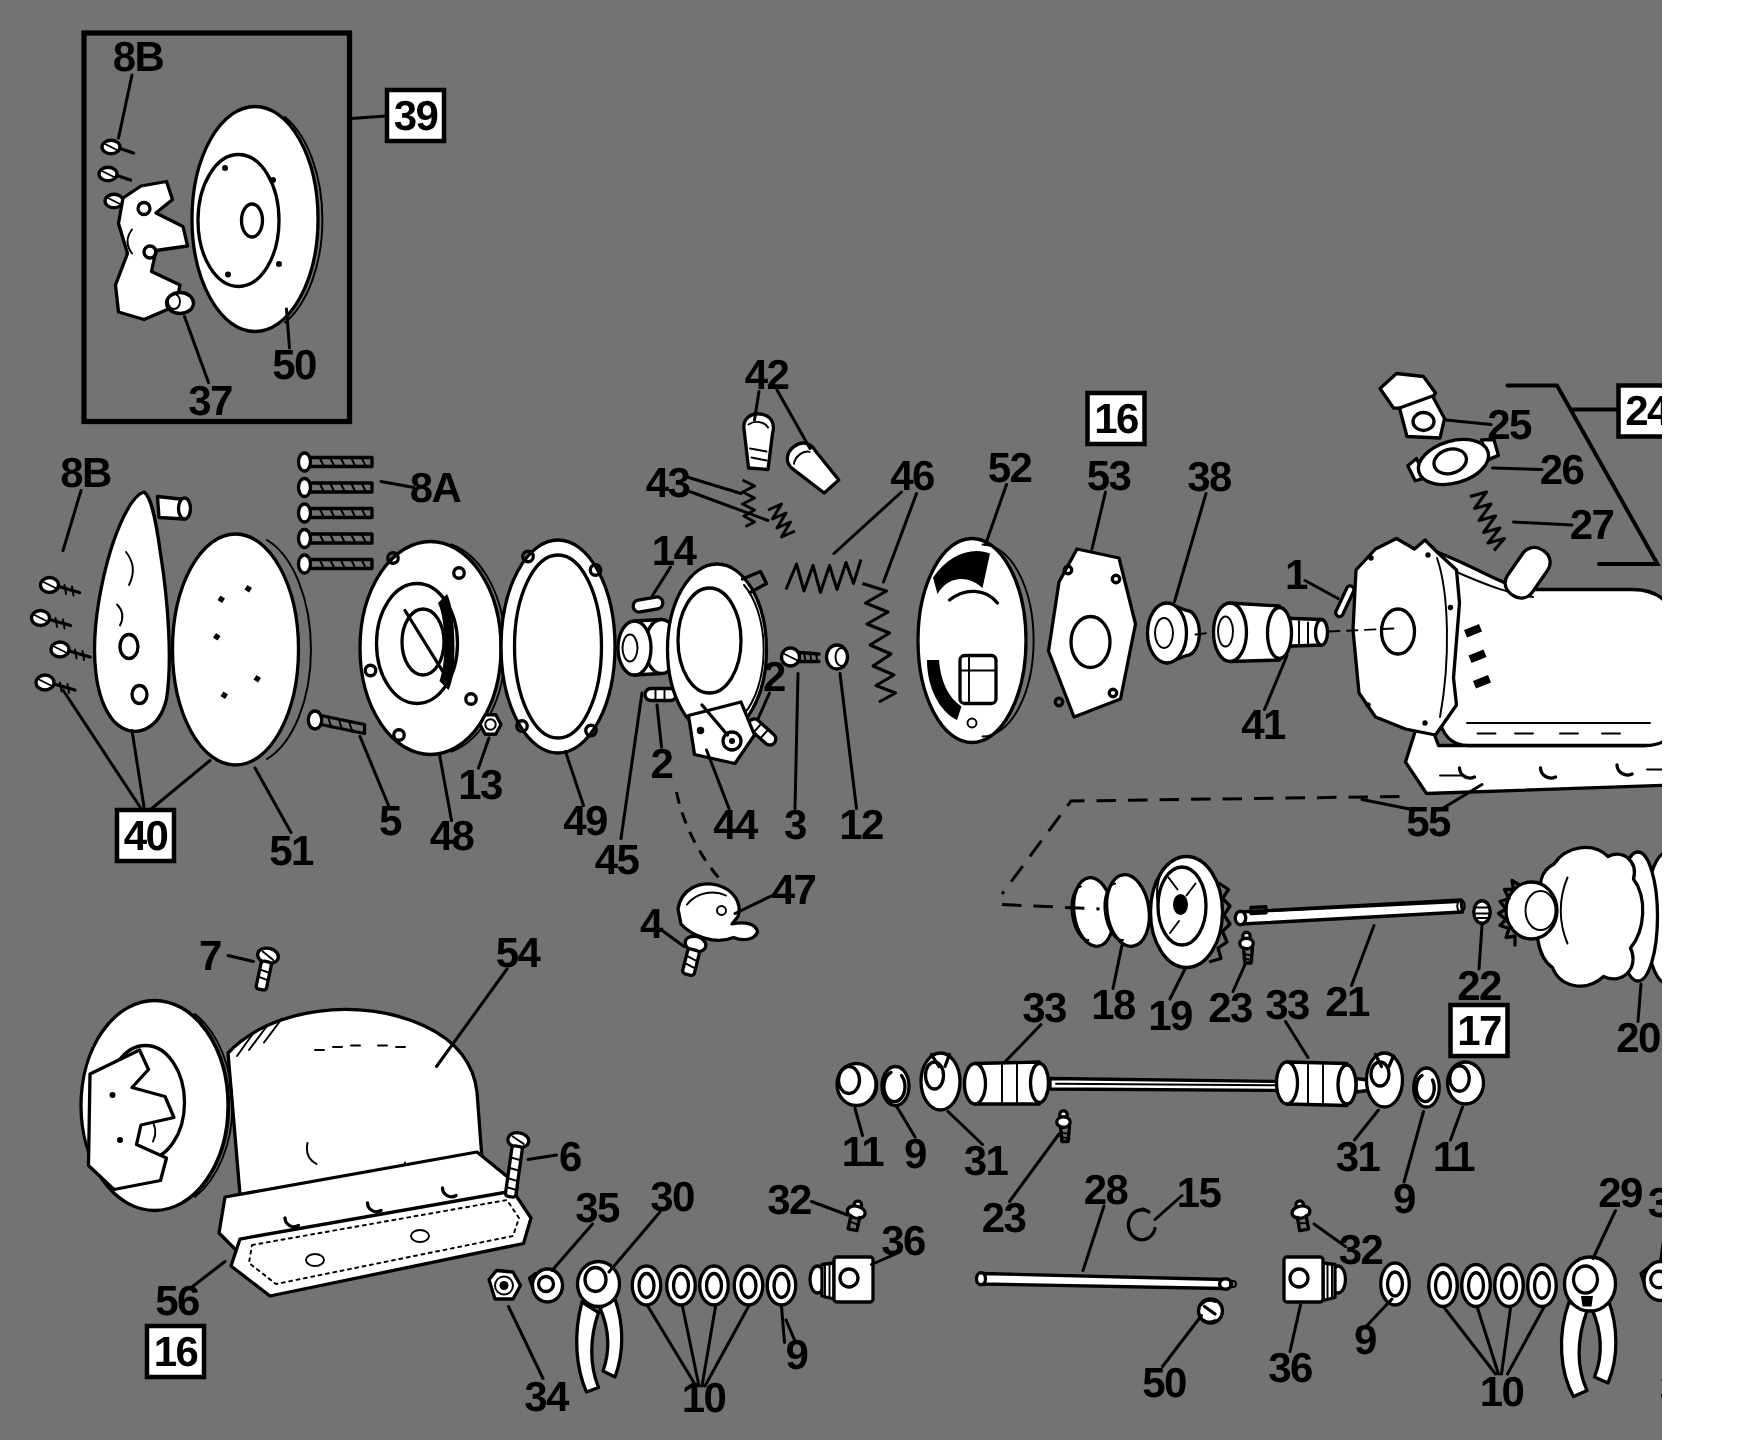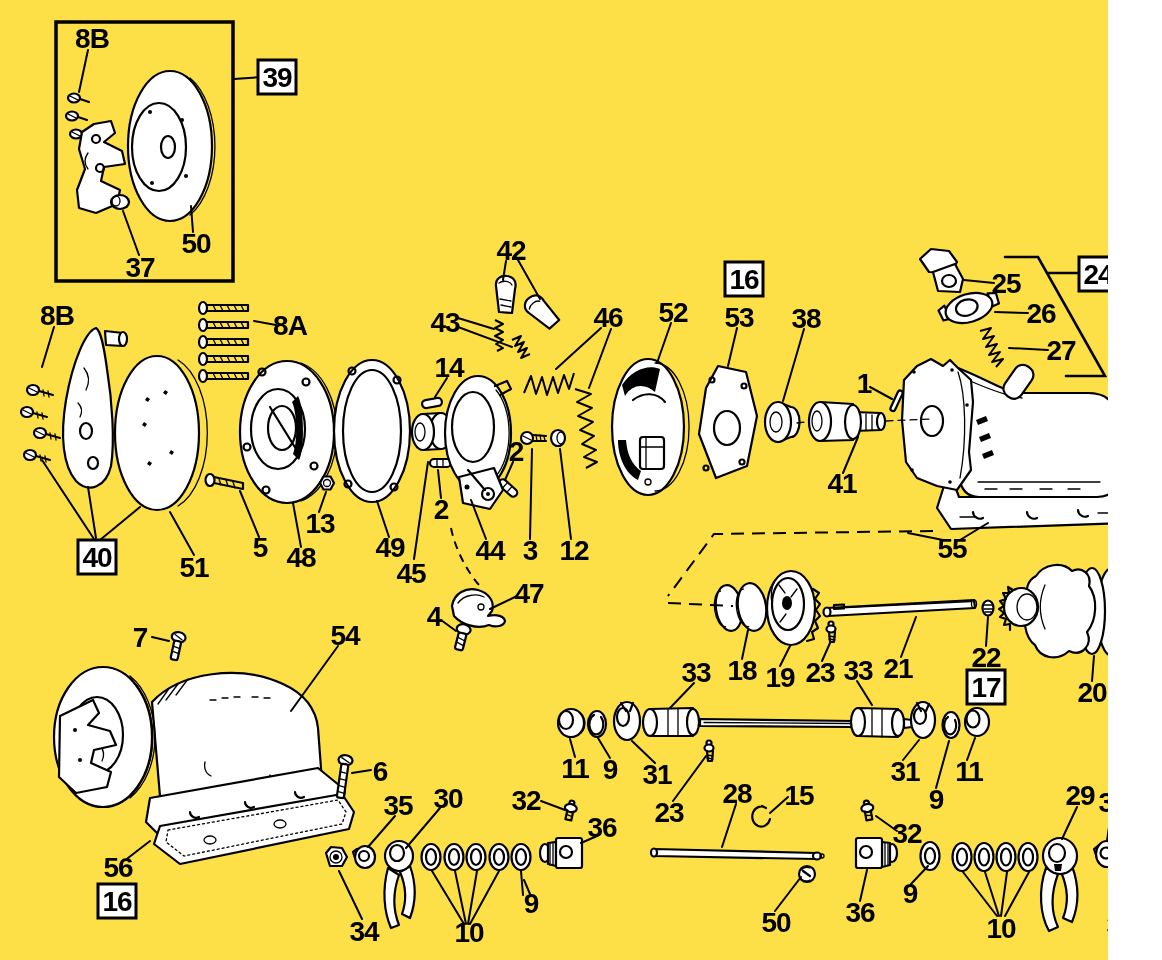--- a/index.html
+++ b/index.html
@@ -1,16 +1,16 @@
 <!DOCTYPE html>
 <html><head>
 <meta charset="utf-8">
 <style>
   html,body{margin:0;padding:0;background:#ffffff;}
-  #stage{position:relative;width:1108px;height:960px;background:#fde047;overflow:hidden;}
+  #stage{position:relative;width:1108px;height:960px;background:#737373;overflow:hidden;}
   svg{display:block;}
   .o{stroke:#000;stroke-width:2.2;fill:none;stroke-linejoin:round;stroke-linecap:round;}
   .w{stroke:#000;stroke-width:2.2;fill:#fff;stroke-linejoin:round;stroke-linecap:round;}
   .b{fill:#000;stroke:none;}
   .t{stroke:#000;stroke-width:1.3;fill:none;stroke-linecap:round;}
   .ld{stroke:#000;stroke-width:2;fill:none;stroke-linecap:round;}
   .dsh{stroke:#000;stroke-width:2;fill:none;stroke-dasharray:13 8;}
   .dsh2{stroke:#000;stroke-width:2;fill:none;stroke-dasharray:8 6;}
   .coil{stroke:#000;stroke-width:2;fill:none;stroke-linejoin:round;}
   .callout{font-family:"Liberation Sans",sans-serif;font-weight:bold;font-size:28px;fill:#000;

